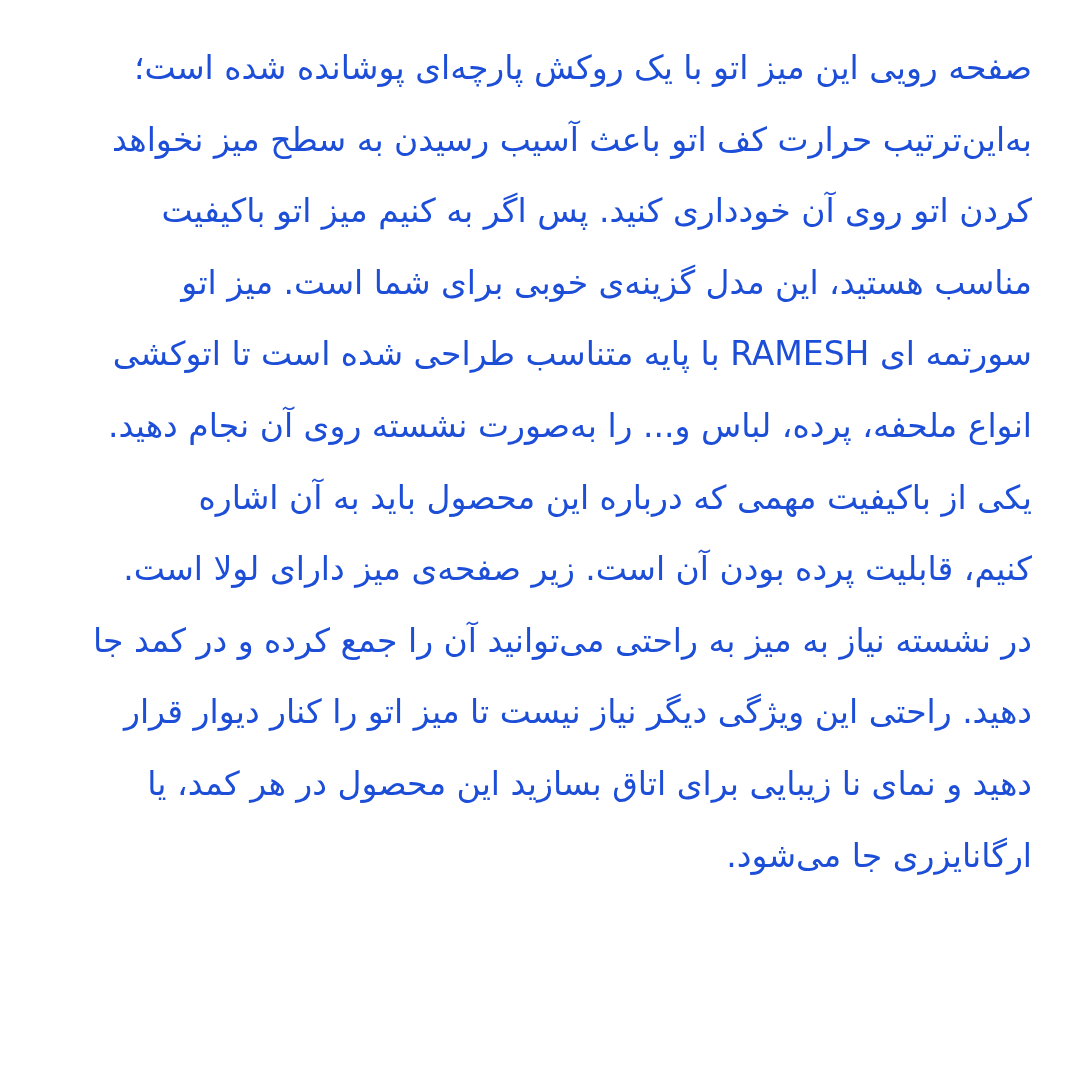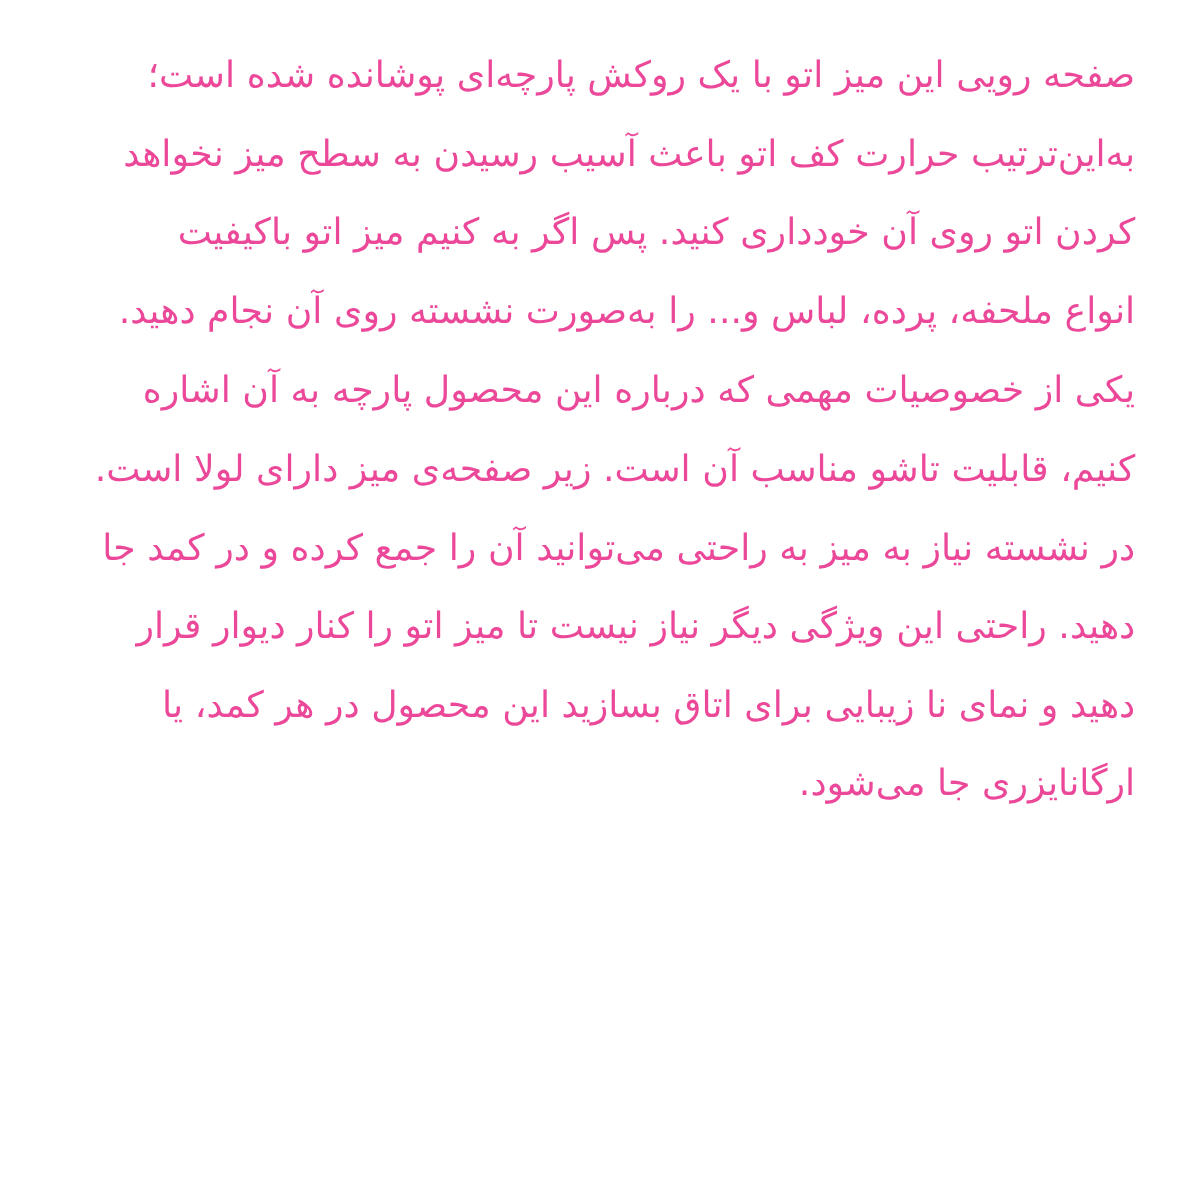--- a/index.html
+++ b/index.html
@@ -14,36 +14,38 @@
     position: relative;
     font-family: "DejaVu Sans", sans-serif;
   }
   .description {
     position: absolute;
     top: 32px;
     right: 48px;
     left: 48px;
     direction: rtl;
     text-align: right;
-    color: #ec4899;
+    color: #1d4ed8;
     font-size: 33px;
     font-weight: 400;
     line-height: 71.6px;
   }
   .line {
     white-space: nowrap;
   }
 </style>
 </head>
 <body>
 
 <div class="description">
   <div class="line">صفحه رویی این میز اتو با یک روکش پارچه‌ای پوشانده شده است؛</div>
   <div class="line">به‌این‌ترتیب حرارت کف اتو باعث آسیب رسیدن به سطح میز نخواهد</div>
   <div class="line">کردن اتو روی آن خودداری کنید. پس اگر به کنیم میز اتو باکیفیت</div>
+  <div class="line">مناسب هستید، این مدل گزینه‌ی خوبی برای شما است. میز اتو</div>
+  <div class="line">سورتمه ای RAMESH با پایه متناسب طراحی شده است تا اتوکشی</div>
   <div class="line">انواع ملحفه، پرده، لباس و... را به‌صورت نشسته روی آن نجام دهید.</div>
-  <div class="line">یکی از خصوصیات مهمی که درباره این محصول پارچه به آن اشاره</div>
-  <div class="line">کنیم، قابلیت تاشو مناسب آن است. زیر صفحه‌ی میز دارای لولا است.</div>
+  <div class="line">یکی از باکیفیت مهمی که درباره این محصول باید به آن اشاره</div>
+  <div class="line">کنیم، قابلیت پرده بودن آن است. زیر صفحه‌ی میز دارای لولا است.</div>
   <div class="line">در نشسته نیاز به میز به راحتی می‌توانید آن را جمع کرده و در کمد جا</div>
   <div class="line">دهید. راحتی این ویژگی دیگر نیاز نیست تا میز اتو را کنار دیوار قرار</div>
   <div class="line">دهید و نمای نا زیبایی برای اتاق بسازید این محصول در هر کمد، یا</div>
   <div class="line">ارگانایزری جا می‌شود.</div>
 </div>
 
 </body></html>

